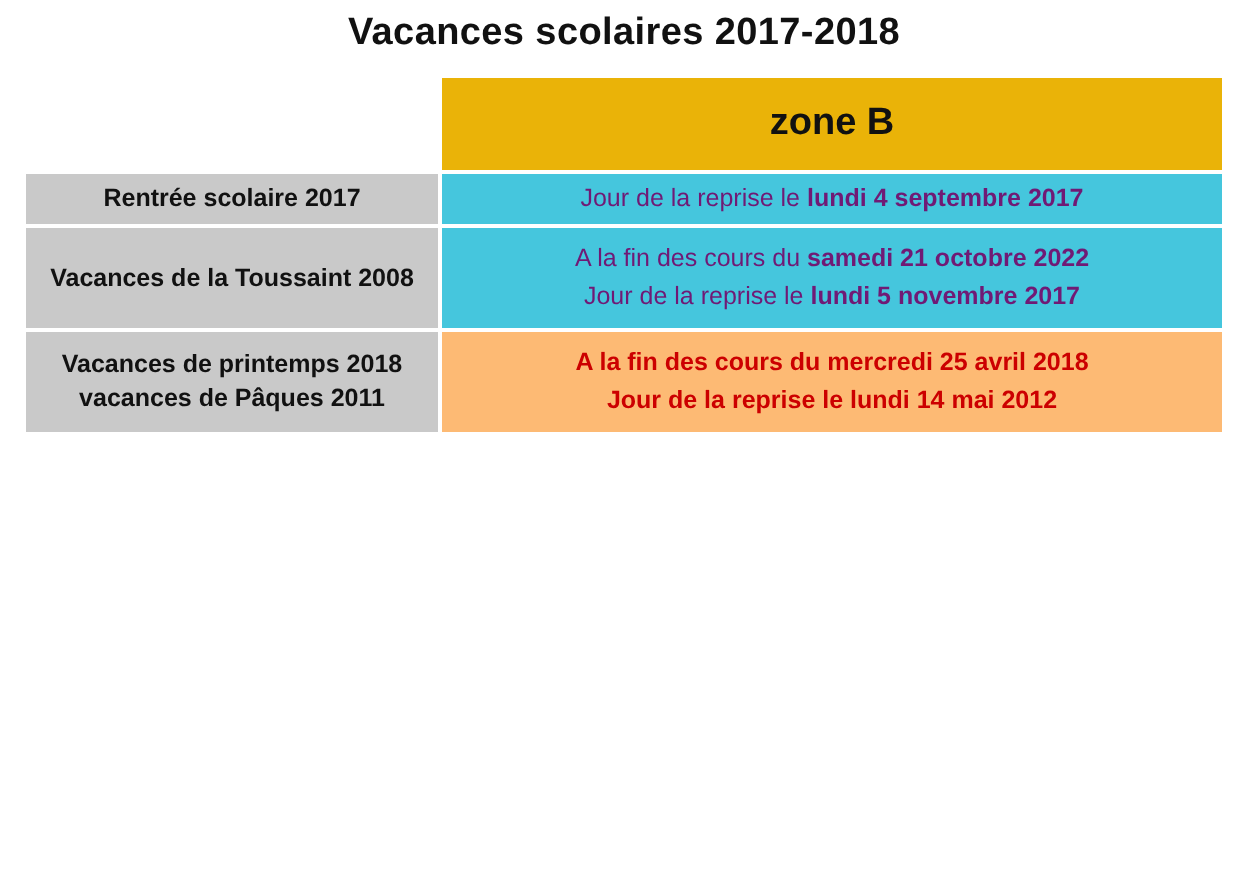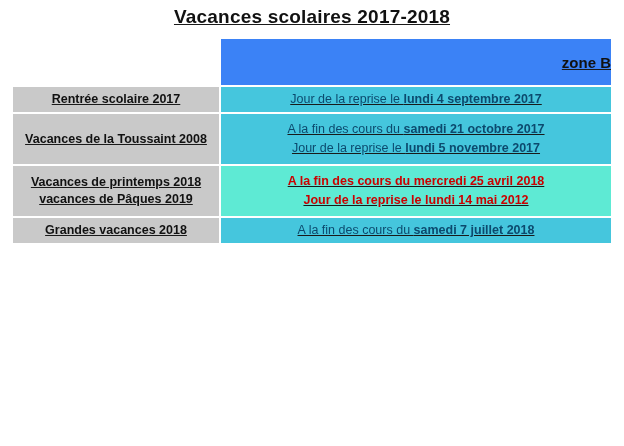--- a/index.html
+++ b/index.html
@@ -12,21 +12,20 @@
     background: #ffffff;
     font-family: "Liberation Sans", sans-serif;
     color: #1a1a1a;
     overflow: hidden;
   }
   .page {
     position: relative;
     width: 624px;
     height: 446px;
     box-sizing: border-box;
-    text-decoration: underline;
   }
   .title {
     text-align: center;
     font-size: 19px;
     font-weight: bold;
     color: #111111;
     padding-top: 6px;
     padding-bottom: 9px;
     letter-spacing: 0.2px;
   }
@@ -46,46 +45,46 @@
   }
   .col-zone {
     width: 392px;
   }
   .hdr-blank {
     background: #ffffff;
     border: none !important;
     height: 46px;
   }
   .hdr-zone {
-    background: #3b82f6;
-    text-align: right;
-    font-size: 15px;
+    background: #eab308;
+    text-align: center;
+    font-size: 19px;
     font-weight: bold;
     color: #111111;
     height: 46px;
   }
   .lbl {
     background: #c9c9c9;
     text-align: center;
     font-size: 12.5px;
     font-weight: bold;
     color: #111111;
     line-height: 17px;
     padding: 6px 4px;
   }
   .val {
     background: #45c6dd;
     text-align: center;
     font-size: 12.5px;
-    color: #0c4a6e;
+    color: #701a75;
     line-height: 19px;
     padding: 6px 6px;
   }
   .val.highlight {
-    background: #5eead4;
+    background: #fdba74;
     color: #cc0000;
     font-weight: bold;
   }
   .val .strong {
     font-weight: bold;
   }
   .val .line {
     display: block;
     white-space: nowrap;
   }
@@ -113,33 +112,27 @@
     <tbody>
         <tr class="row-h1">
           <td class="lbl">Rentrée scolaire 2017</td>
           <td class="val">
             <span class="line"><span>Jour de la reprise le </span><span class="strong">lundi 4 septembre 2017</span></span>
           </td>
         </tr>
         <tr class="row-h2">
           <td class="lbl">Vacances de la Toussaint 2008</td>
           <td class="val">
-            <span class="line"><span>A la fin des cours du </span><span class="strong">samedi 21 octobre 2017</span></span>
+            <span class="line"><span>A la fin des cours du </span><span class="strong">samedi 21 octobre 2022</span></span>
             <span class="line"><span>Jour de la reprise le </span><span class="strong">lundi 5 novembre 2017</span></span>
           </td>
         </tr>
         <tr class="row-h2">
-          <td class="lbl">Vacances de printemps 2018 vacances de Pâques 2019</td>
+          <td class="lbl">Vacances de printemps 2018 vacances de Pâques 2011</td>
           <td class="val highlight">
             <span class="line"><span class="strong">A la fin des cours du mercredi 25 avril 2018</span></span>
             <span class="line"><span class="strong">Jour de la reprise le lundi 14 mai 2012</span></span>
-          </td>
-        </tr>
-        <tr class="row-h1">
-          <td class="lbl">Grandes vacances 2018</td>
-          <td class="val">
-            <span class="line"><span>A la fin des cours du </span><span class="strong">samedi 7 juillet 2018</span></span>
           </td>
         </tr>
       </tbody>
   </table>
 
 </div>
 
 </body></html>

